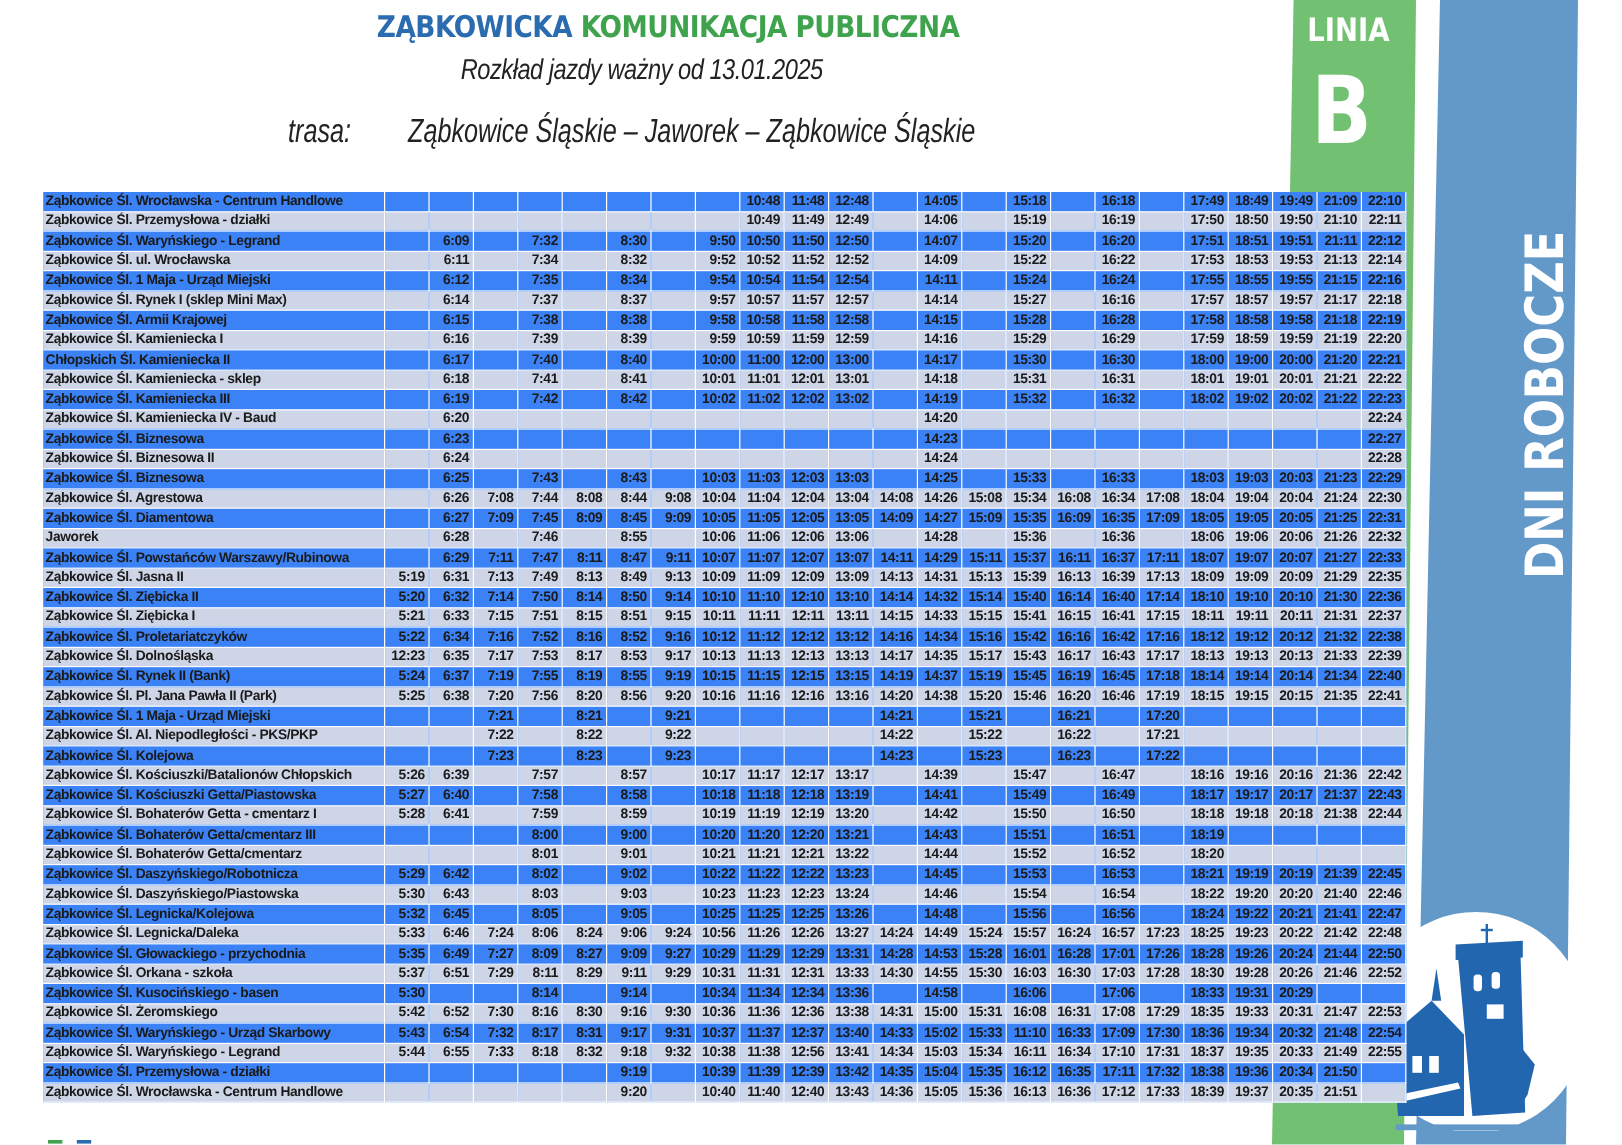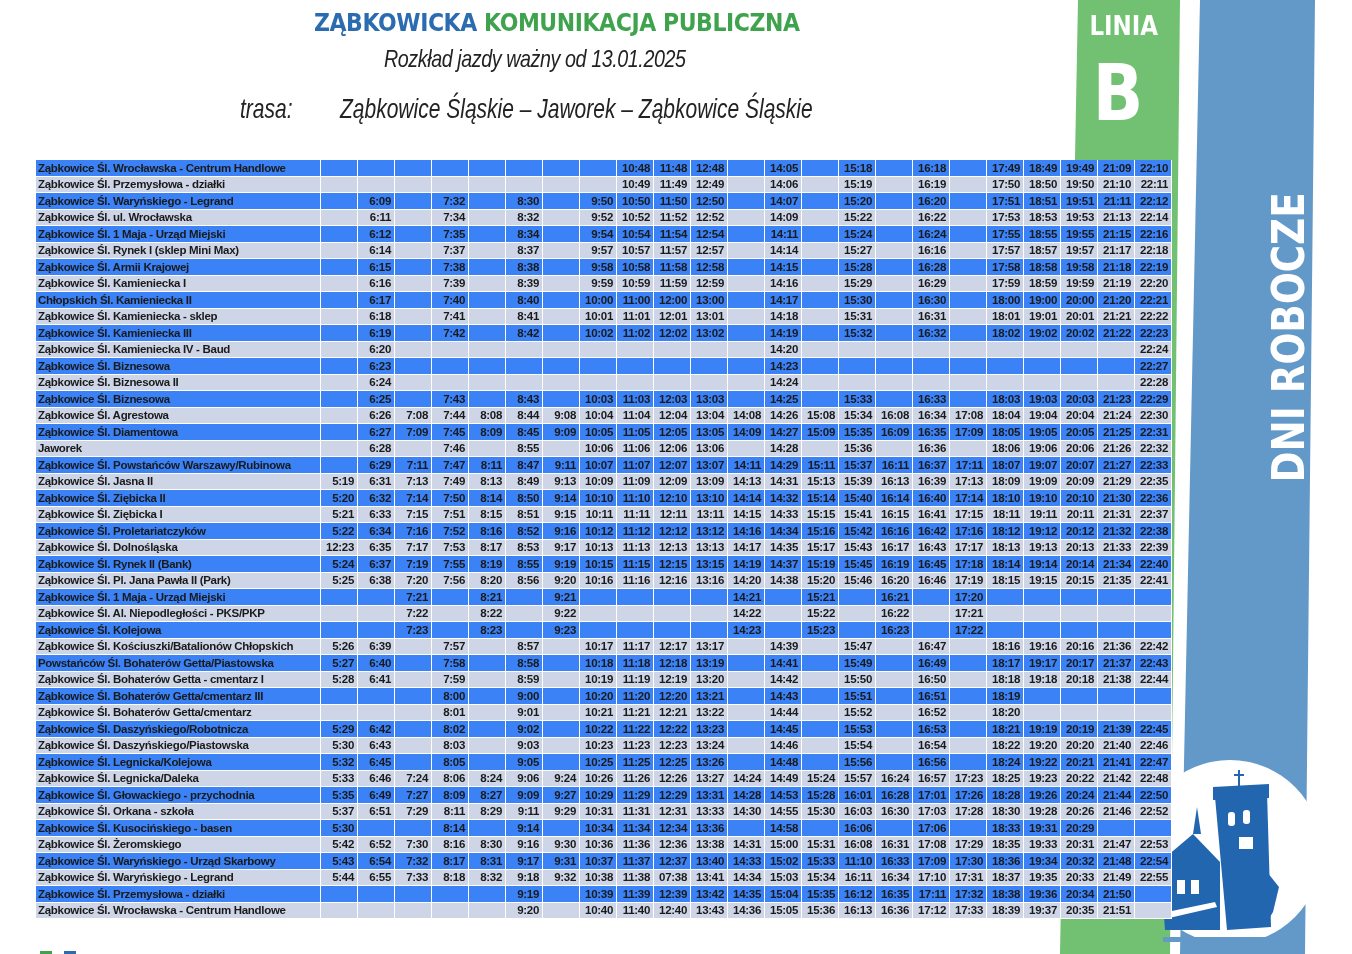--- a/index.html
+++ b/index.html
@@ -843,21 +843,21 @@
         <td class="tm"></td>
         <td class="tm">16:47</td>
         <td class="tm"></td>
         <td class="tm">18:16</td>
         <td class="tm">19:16</td>
         <td class="tm">20:16</td>
         <td class="tm">21:36</td>
         <td class="tm">22:42</td>
       </tr>
       <tr>
-        <td class="stop">Powstańców Śl. Bohaterów Getta/Piastowska</td>
+        <td class="stop">Ząbkowice Śl. Kościuszki Getta/Piastowska</td>
         <td class="tm">5:27</td>
         <td class="tm">6:40</td>
         <td class="tm"></td>
         <td class="tm">7:58</td>
         <td class="tm"></td>
         <td class="tm">8:58</td>
         <td class="tm"></td>
         <td class="tm">10:18</td>
         <td class="tm">11:18</td>
         <td class="tm">12:18</td>
@@ -1033,21 +1033,21 @@
       </tr>
       <tr class="shade">
         <td class="stop">Ząbkowice Śl. Legnicka/Daleka</td>
         <td class="tm">5:33</td>
         <td class="tm">6:46</td>
         <td class="tm">7:24</td>
         <td class="tm">8:06</td>
         <td class="tm">8:24</td>
         <td class="tm">9:06</td>
         <td class="tm">9:24</td>
-        <td class="tm">10:26</td>
+        <td class="tm">10:56</td>
         <td class="tm">11:26</td>
         <td class="tm">12:26</td>
         <td class="tm">13:27</td>
         <td class="tm">14:24</td>
         <td class="tm">14:49</td>
         <td class="tm">15:24</td>
         <td class="tm">15:57</td>
         <td class="tm">16:24</td>
         <td class="tm">16:57</td>
         <td class="tm">17:23</td>
@@ -1191,21 +1191,21 @@
         <td class="stop">Ząbkowice Śl. Waryńskiego - Legrand</td>
         <td class="tm">5:44</td>
         <td class="tm">6:55</td>
         <td class="tm">7:33</td>
         <td class="tm">8:18</td>
         <td class="tm">8:32</td>
         <td class="tm">9:18</td>
         <td class="tm">9:32</td>
         <td class="tm">10:38</td>
         <td class="tm">11:38</td>
-        <td class="tm">07:38</td>
+        <td class="tm">12:56</td>
         <td class="tm">13:41</td>
         <td class="tm">14:34</td>
         <td class="tm">15:03</td>
         <td class="tm">15:34</td>
         <td class="tm">16:11</td>
         <td class="tm">16:34</td>
         <td class="tm">17:10</td>
         <td class="tm">17:31</td>
         <td class="tm">18:37</td>
         <td class="tm">19:35</td>

